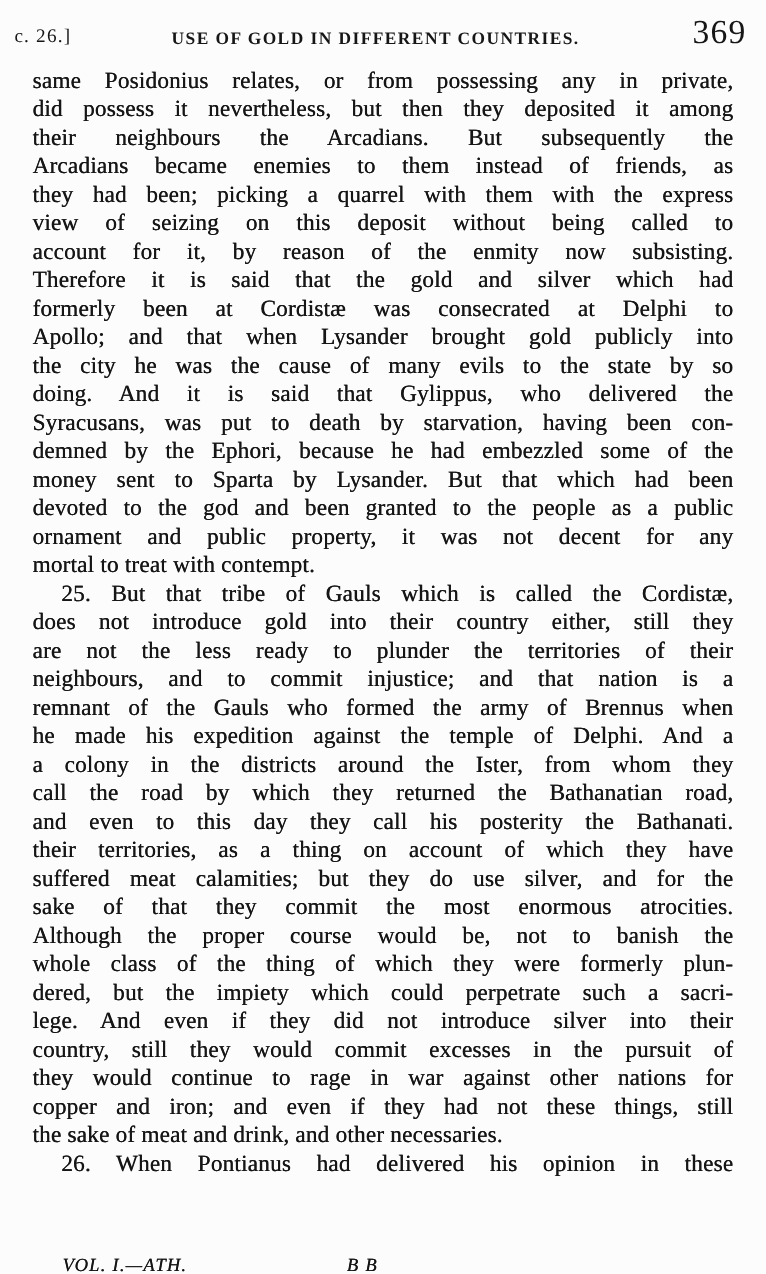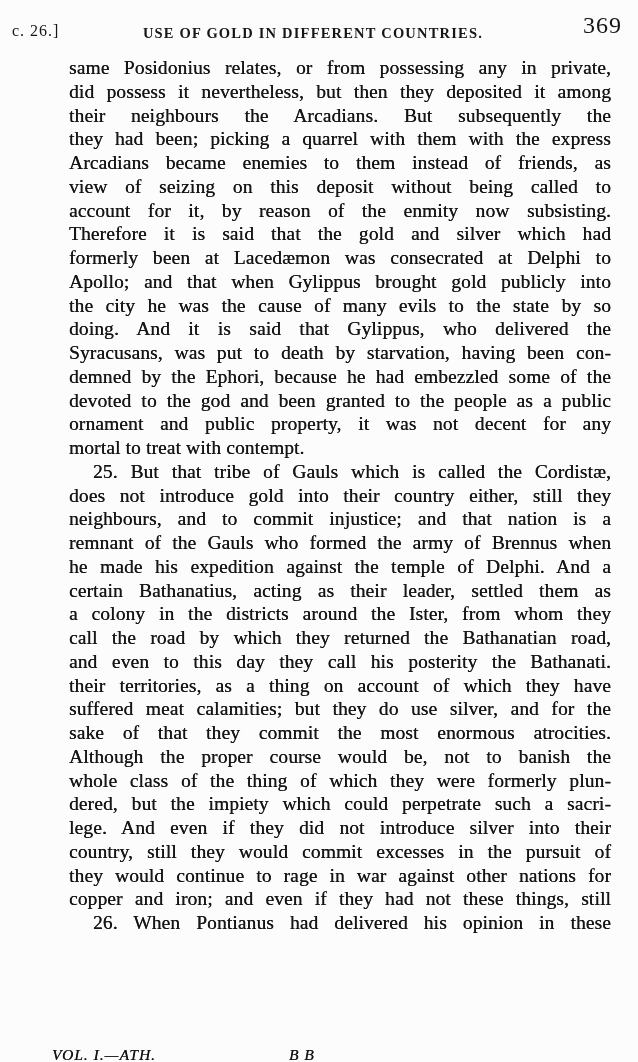--- a/index.html
+++ b/index.html
@@ -42,21 +42,21 @@
     text-align: center;
     font-size: 14.5px;
     font-weight: 700;
     letter-spacing: 1.2px;
     white-space: nowrap;
   }
   .page-number {
     position: absolute;
     right: 2px;
     top: 0px;
-    font-size: 24px;
+    font-size: 28px;
     letter-spacing: 1px;
   }
   
   .body-text {
     position: absolute;
     top: 56px;
     left: 27px;
     width: 584px;
     font-size: 19.4px;
     line-height: 23.75px;
@@ -64,21 +64,20 @@
     text-shadow: 0.25px 0 0 currentColor;
   }
   .paragraph {
     margin: 0;
   }
   .line {
     text-align: justify;
     text-align-last: justify;
     white-space: nowrap;
     overflow: visible;
-    margin-left: 42px;
   }
   .line.flush-left {
     text-align: left;
     text-align-last: left;
   }
   .line.indented {
     text-indent: 24px;
   }
   
   .footer {
@@ -112,55 +111,57 @@
     <span class="chapter-marker">c. 26.]</span>
     <span class="running-title">USE OF GOLD IN DIFFERENT COUNTRIES.</span>
     <span class="page-number">369</span>
   </div>
 
   <div class="body-text">
       <div class="paragraph">
         <div class="line">same Posidonius relates, or from possessing any in private,</div>
         <div class="line">did possess it nevertheless, but then they deposited it among</div>
         <div class="line">their neighbours the Arcadians.  But subsequently the</div>
+        <div class="line">Arcadians became enemies to them instead of friends, as</div>
         <div class="line">they had been; picking a quarrel with them with the express</div>
-        <div class="line">Arcadians became enemies to them instead of friends, as</div>
         <div class="line">view of seizing on this deposit without being called to</div>
         <div class="line">account for it, by reason of the enmity now subsisting.</div>
         <div class="line">Therefore it is said that the gold and silver which had</div>
-        <div class="line">formerly been at Lacedæmon was consecrated at Delphi to</div>
-        <div class="line">Apollo; and that when Gylippus brought gold publicly into</div>
+        <div class="line">formerly been at Cordistæ was consecrated at Delphi to</div>
+        <div class="line">Apollo; and that when Lysander brought gold publicly into</div>
         <div class="line">the city he was the cause of many evils to the state by so</div>
         <div class="line">doing.  And it is said that Gylippus, who delivered the</div>
         <div class="line">Syracusans, was put to death by starvation, having been con-</div>
         <div class="line">demned by the Ephori, because he had embezzled some of the</div>
+        <div class="line">money sent to Sparta by Lysander.  But that which had been</div>
         <div class="line">devoted to the god and been granted to the people as a public</div>
         <div class="line">ornament and public property, it was not decent for any</div>
         <div class="line flush-left">mortal to treat with contempt.</div>
       </div>
       <div class="paragraph">
         <div class="line indented">25. But that tribe of Gauls which is called the Cordistæ,</div>
         <div class="line">does not introduce gold into their country either, still they</div>
+        <div class="line">are not the less ready to plunder the territories of their</div>
         <div class="line">neighbours, and to commit injustice; and that nation is a</div>
         <div class="line">remnant of the Gauls who formed the army of Brennus when</div>
         <div class="line">he made his expedition against the temple of Delphi.  And a</div>
-        <div class="line">certain Bathanatius, acting as their leader, settled them as</div>
         <div class="line">a colony in the districts around the Ister, from whom they</div>
         <div class="line">call the road by which they returned the Bathanatian road,</div>
         <div class="line">and even to this day they call his posterity the Bathanati.</div>
         <div class="line">their territories, as a thing on account of which they have</div>
         <div class="line">suffered meat calamities; but they do use silver, and for the</div>
         <div class="line">sake of that they commit the most enormous atrocities.</div>
         <div class="line">Although the proper course would be, not to banish the</div>
         <div class="line">whole class of the thing of which they were formerly plun-</div>
         <div class="line">dered, but the impiety which could perpetrate such a sacri-</div>
         <div class="line">lege.  And even if they did not introduce silver into their</div>
         <div class="line">country, still they would commit excesses in the pursuit of</div>
         <div class="line">they would continue to rage in war against other nations for</div>
         <div class="line">copper and iron; and even if they had not these things, still</div>
+        <div class="line flush-left">the sake of meat and drink, and other necessaries.</div>
       </div>
       <div class="paragraph">
         <div class="line indented">26. When Pontianus had delivered his opinion in these</div>
       </div>
     </div>
 
   <div class="footer">
     <span class="footer-left">VOL. I.—ATH.</span>
     <span class="footer-signature">B B</span>
   </div>

